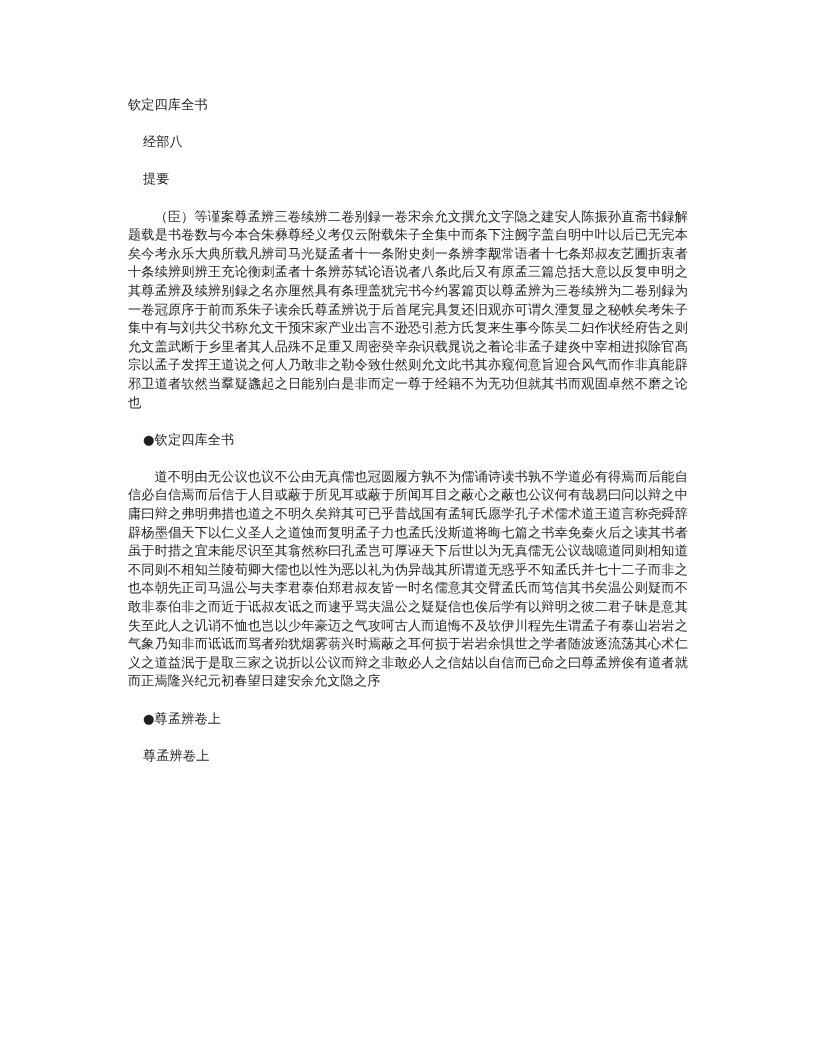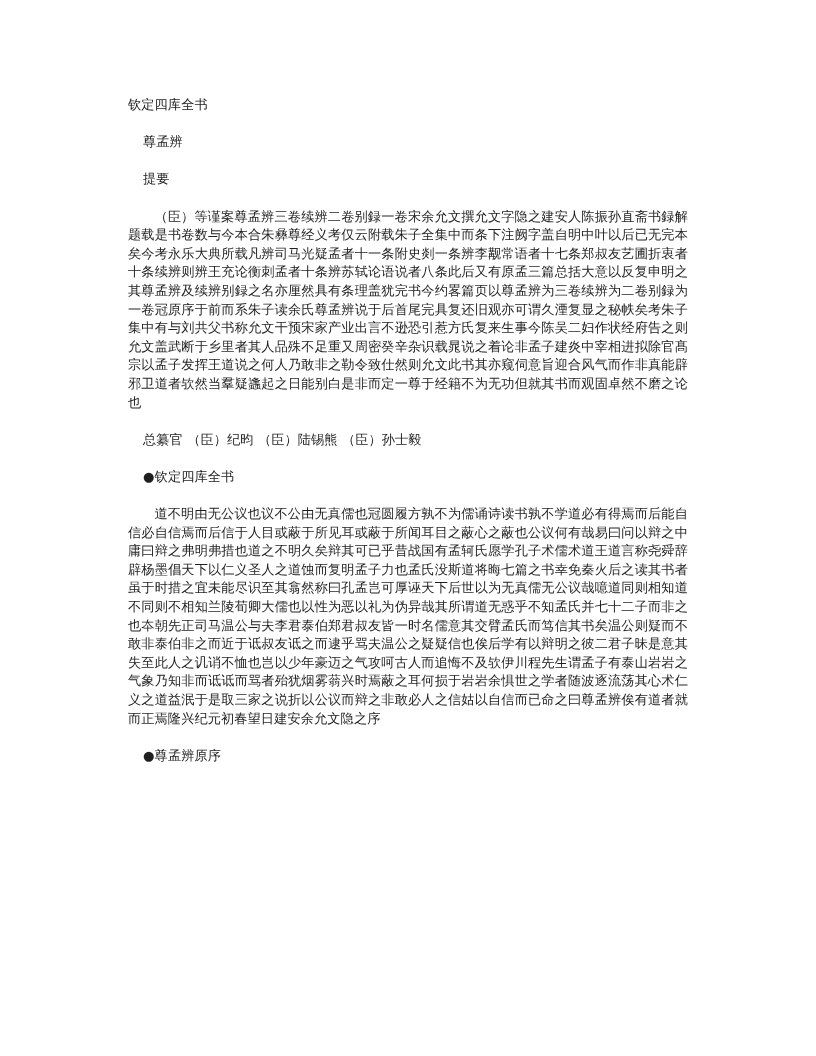--- a/index.html
+++ b/index.html
@@ -53,27 +53,27 @@
     margin: 0 0 18.6px 0;
   }
 </style>
 </head>
 <body>
 
 <div class="page">
   <div class="doc">
 
     <div class="blk h0">钦定四库全书</div>
-    <div class="blk h1">尊孟辨</div>
+    <div class="blk h1">经部八</div>
     <div class="blk h1">提要</div>
 
     <div class="blk para">（臣）等谨案尊孟辨三卷续辨二卷别録一卷宋余允文撰允文字隐之建安人陈振孙直斋书録解题载是书卷数与今本合朱彝尊经义考仅云附载朱子全集中而条下注阙字盖自明中叶以后已无完本矣今考永乐大典所载凡辨司马光疑孟者十一条附史剡一条辨李觏常语者十七条郑叔友艺圃折衷者十条续辨则辨王充论衡刺孟者十条辨苏轼论语说者八条此后又有原孟三篇总括大意以反复申明之其尊孟辨及续辨别録之名亦厘然具有条理盖犹完书今约畧篇页以尊孟辨为三卷续辨为二卷别録为一卷冠原序于前而系朱子读余氏尊孟辨说于后首尾完具复还旧观亦可谓久湮复显之秘帙矣考朱子集中有与刘共父书称允文干预宋家产业出言不逊恐引惹方氏复来生事今陈吴二妇作状经府告之则允文盖武断于乡里者其人品殊不足重又周密癸辛杂识载晁说之着论非孟子建炎中宰相进拟除官髙宗以孟子发挥王道说之何人乃敢非之勒令致仕然则允文此书其亦窥伺意旨迎合风气而作非真能辟邪卫道者欤然当羣疑蠭起之日能别白是非而定一尊于经籍不为无功但就其书而观固卓然不磨之论也</div>
 
-    <div class="blk h1">总纂官 （臣）纪昀 （臣）陆锡熊 （臣）孙士毅</div>
 
     <div class="blk bullet">●钦定四库全书</div>
 
     <div class="blk para">道不明由无公议也议不公由无真儒也冠圆履方孰不为儒诵诗读书孰不学道必有得焉而后能自信必自信焉而后信于人目或蔽于所见耳或蔽于所闻耳目之蔽心之蔽也公议何有哉易曰问以辩之中庸曰辩之弗明弗措也道之不明久矣辩其可已乎昔战国有孟轲氏愿学孔子术儒术道王道言称尧舜辞辟杨墨倡天下以仁义圣人之道蚀而复明孟子力也孟氏没斯道将晦七篇之书幸免秦火后之读其书者虽于时措之宜未能尽识至其翕然称曰孔孟岂可厚诬天下后世以为无真儒无公议哉噫道同则相知道不同则不相知兰陵荀卿大儒也以性为恶以礼为伪异哉其所谓道无惑乎不知孟氏并七十二子而非之也夲朝先正司马温公与夫李君泰伯郑君叔友皆一时名儒意其交臂孟氏而笃信其书矣温公则疑而不敢非泰伯非之而近于诋叔友诋之而逮乎骂夫温公之疑疑信也俟后学有以辩明之彼二君子昧是意其失至此人之讥诮不恤也岂以少年豪迈之气攻呵古人而追悔不及欤伊川程先生谓孟子有泰山岩岩之气象乃知非而诋诋而骂者殆犹烟雾蓊兴时焉蔽之耳何损于岩岩余惧世之学者随波逐流荡其心术仁义之道益泯于是取三家之说折以公议而辩之非敢必人之信姑以自信而已命之曰尊孟辨俟有道者就而正焉隆兴纪元初春望日建安余允文隐之序</div>
 
-    <div class="blk bullet">●尊孟辨原序</div>
+    <div class="blk bullet">●尊孟辨卷上</div>
+    <div class="blk h1">尊孟辨卷上</div>
 
   </div>
 </div>
 
 </body></html>

